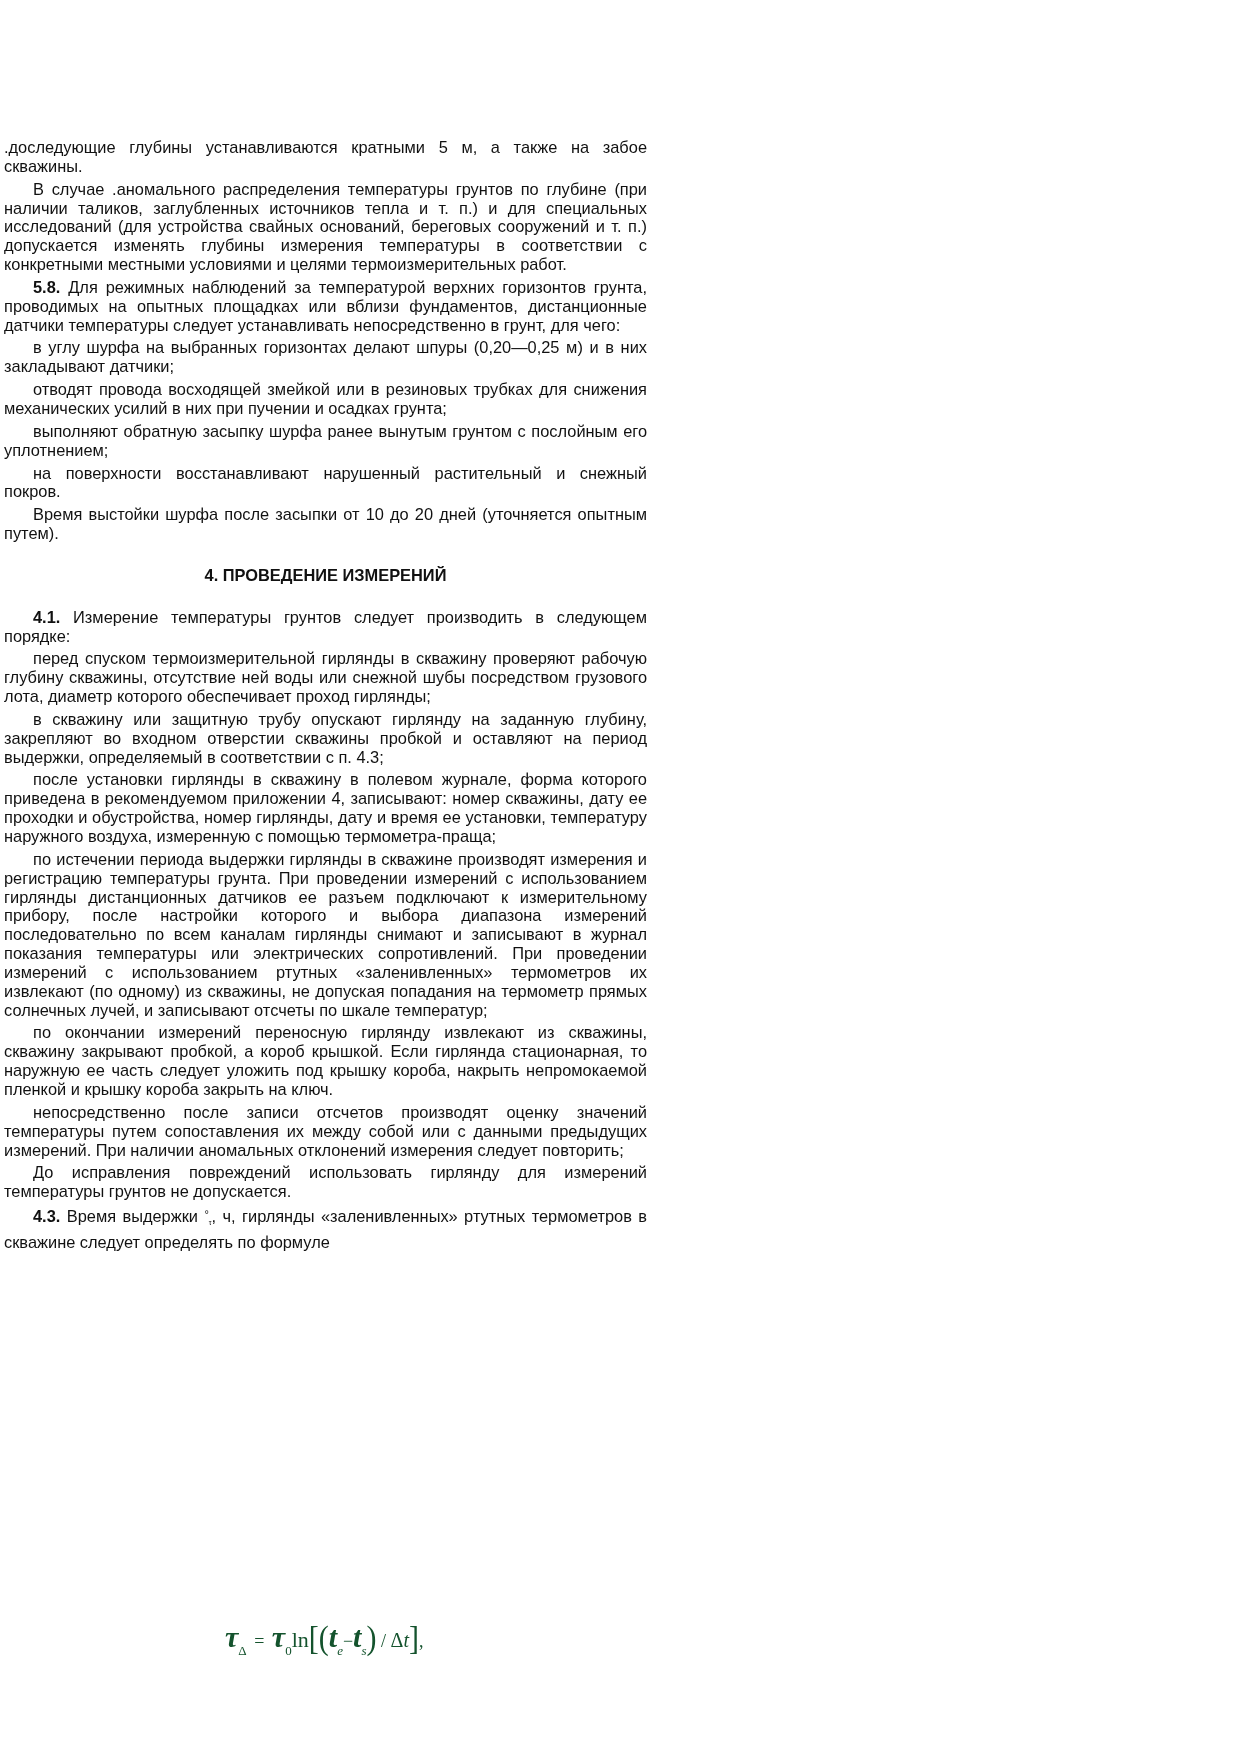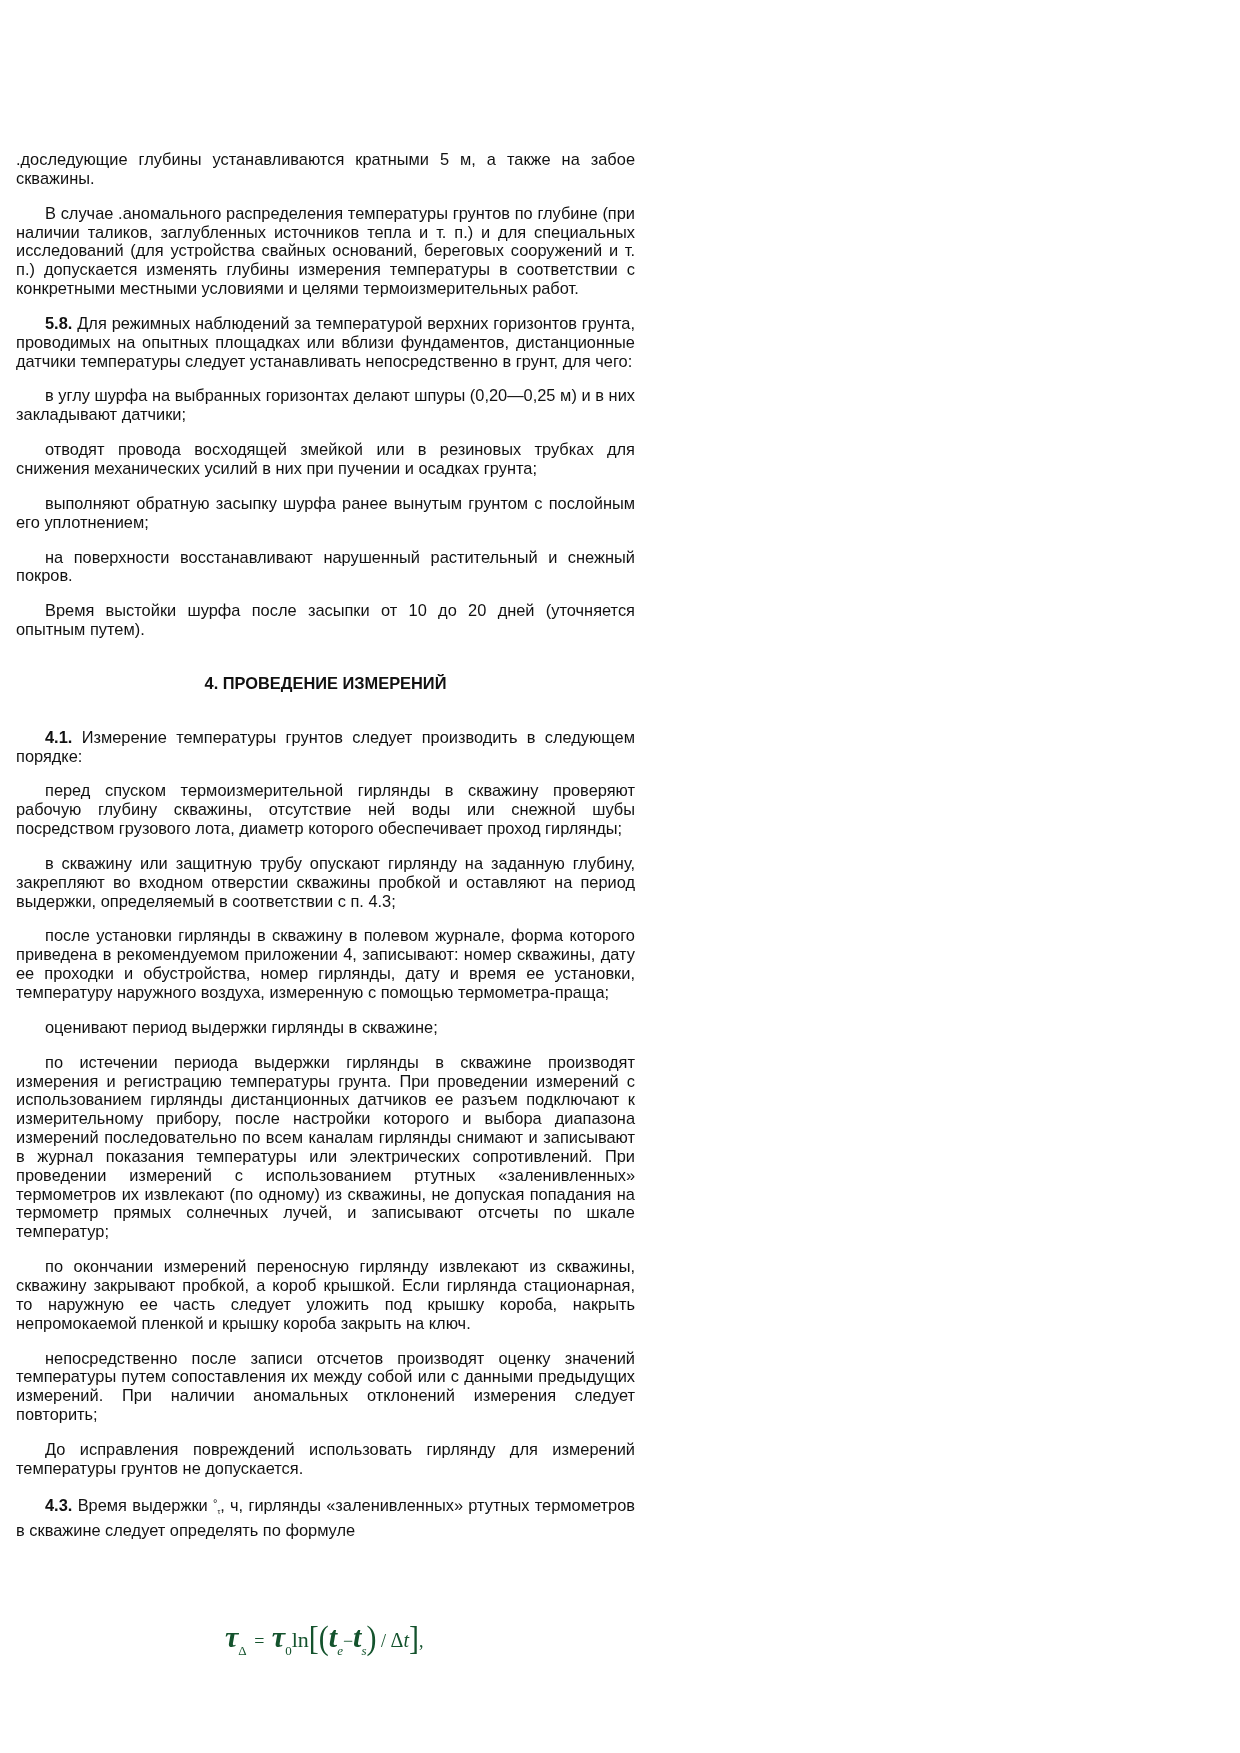--- a/index.html
+++ b/index.html
@@ -17,21 +17,21 @@
   .page {
     position: absolute;
     left: 0;
     top: 134px;
     width: 651px;
     font-family: "Liberation Sans", sans-serif;
     font-size: 16.4px;
     line-height: 18.85px;
   }
   .p {
-    margin: 16px;
+    margin: 4px;
     text-align: justify;
     text-indent: 29px;
     hyphens: none;
   }
   .p.noindent { text-indent: 0; }
   .num { font-weight: bold; }
   .heading {
     margin: 0;
     text-align: center;
     font-weight: bold;
@@ -128,23 +128,20 @@
   </p>
 
   <p class="p">
     <span>в скважину или защитную трубу опускают гирлянду на заданную глубину, закрепляют во входном отверстии скважины пробкой и оставляют на период выдержки, определяемый в соответствии с п. 4.3;</span>
   </p>
 
   <p class="p">
     <span>после установки гирлянды в скважину в полевом журнале, форма которого приведена в рекомендуемом приложении 4, записывают: номер скважины, дату ее проходки и обустройства, номер гирлянды, дату и время ее установки, температуру наружного воздуха, измеренную с помощью термометра-праща;</span>
   </p>
 
-  <p class="p">
-    <span>оценивают период выдержки гирлянды в скважине;</span>
-  </p>
 
   <p class="p">
     <span>по истечении периода выдержки гирлянды в скважине производят измерения и регистрацию температуры грунта. При проведении измерений с использованием гирлянды дистанционных датчиков ее разъем подключают к измерительному прибору, после настройки которого и выбора диапазона измерений последовательно по всем каналам гирлянды снимают и записывают в журнал показания температуры или электрических сопротивлений. При проведении измерений с использованием ртутных «заленивленных» термометров их извлекают (по одному) из скважины, не допуская попадания на термометр прямых солнечных лучей, и записывают отсчеты по шкале температур;</span>
   </p>
 
   <p class="p">
     <span>по окончании измерений переносную гирлянду извлекают из скважины, скважину закрывают пробкой, а короб крышкой. Если гирлянда стационарная, то наружную ее часть следует уложить под крышку короба, накрыть непромокаемой пленкой и крышку короба закрыть на ключ.</span>
   </p>
 
   <p class="p">

